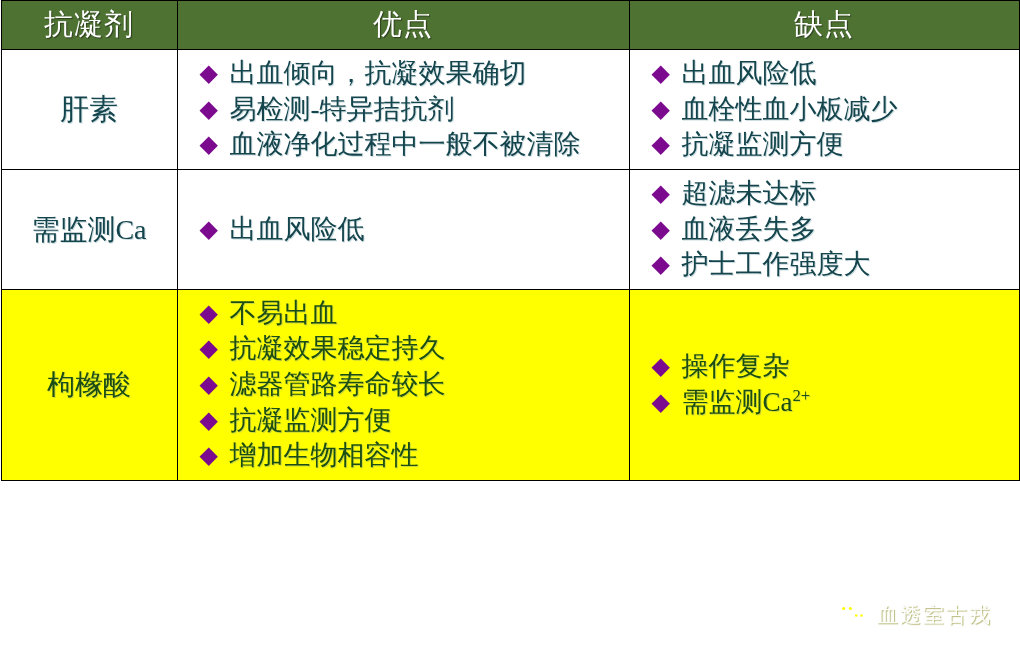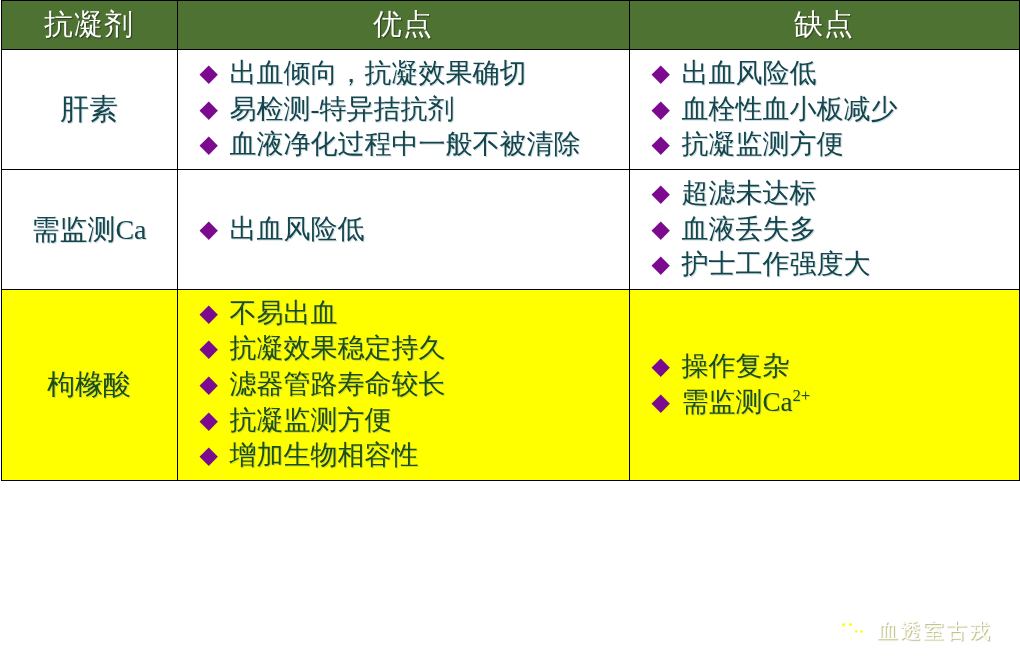--- a/index.html
+++ b/index.html
@@ -97,21 +97,21 @@
   }
   ul.points li .ptext sup {
     font-size: 0.62em;
     vertical-align: super;
     line-height: 0;
   }
   .row1 .agent-cell { font-size: 29px; }
   .watermark {
     position: absolute;
     right: 28px;
-    bottom: 16px;
+    bottom: 32px;
     display: flex;
     align-items: center;
     gap: 8px;
     pointer-events: none;
   }
   .watermark .wm-label {
     color: #ffffff;
     font-size: 21px;
     font-family: "Liberation Sans", sans-serif;
     letter-spacing: 2px;

